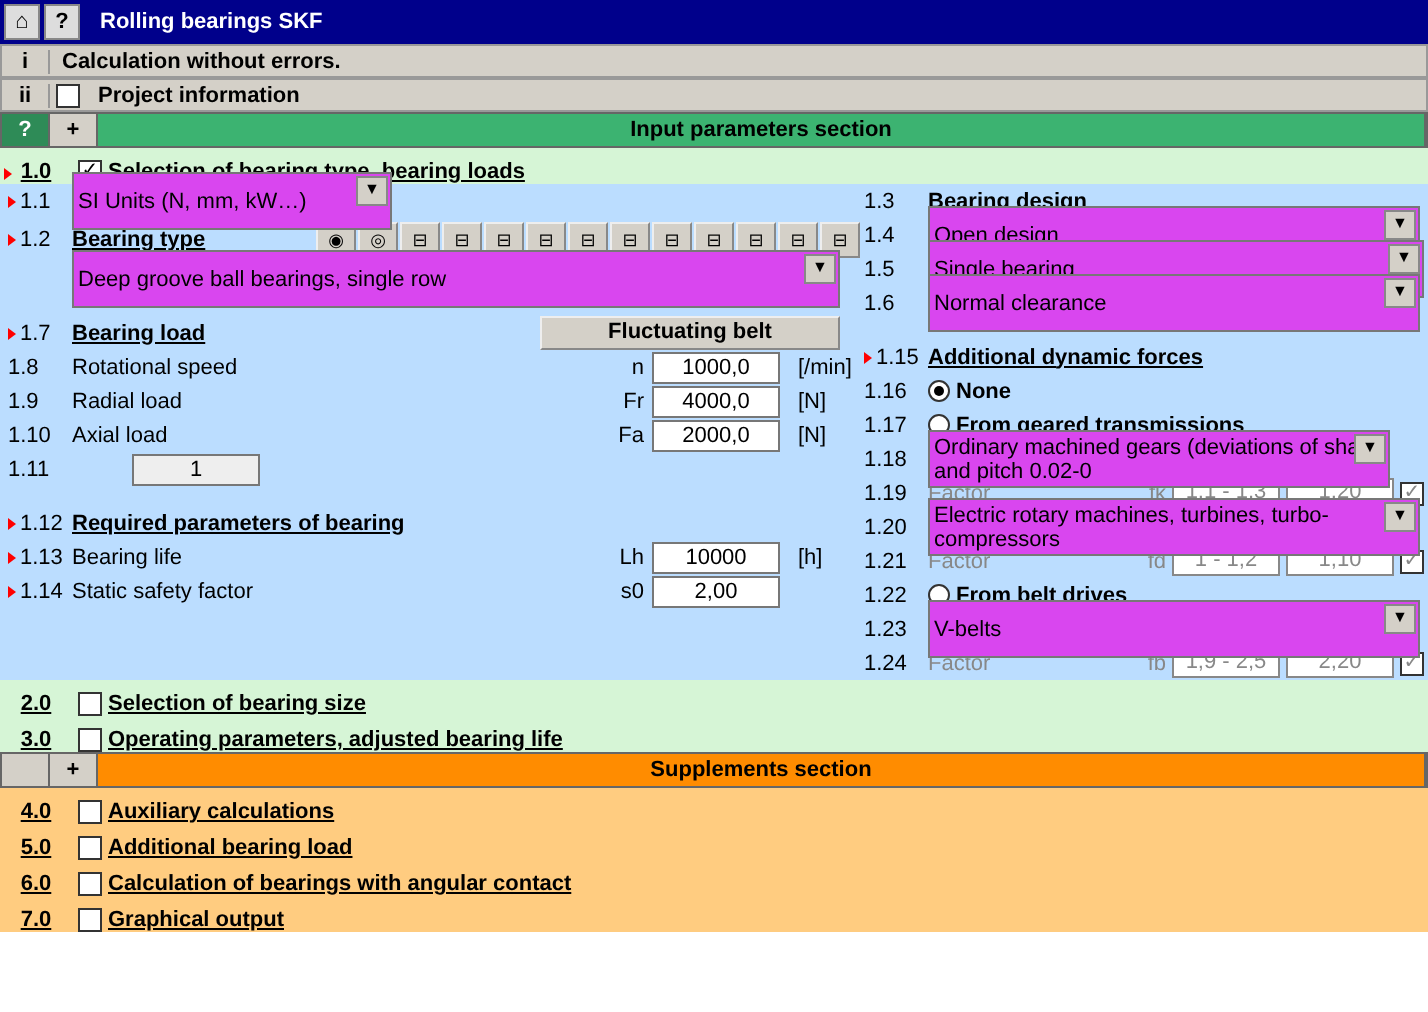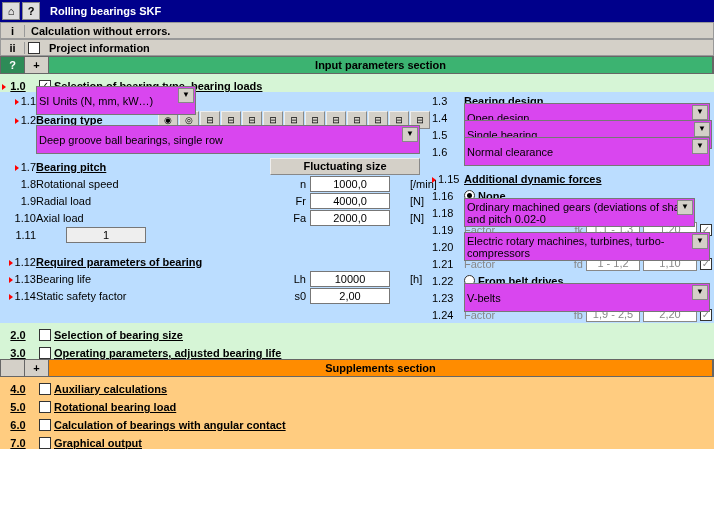--- a/index.html
+++ b/index.html
@@ -23,27 +23,27 @@
 .snum{width:36px;text-align:center;font-weight:bold}
 .snum.u{text-decoration:underline}
 .slab{font-weight:bold;text-decoration:underline}
 .lightgreen{background:#d6f5d6}
 .orange2{background:#ffcc80}
 .blue{background:#bbddff}
 .cols{display:flex}
 .lcol{width:430px}
 .rcol{width:284px}
 .row{display:flex;align-items:center;height:17px;padding-left:2px}
-.rn{width:34px;text-align:right;padding-left:2px}
+.rn{width:34px;text-align:left;padding-left:2px}
 .rn.red::before{content:"";display:inline-block;width:0;height:0;border-left:4px solid red;border-top:3px solid transparent;border-bottom:3px solid transparent;margin-right:2px;vertical-align:middle}
 .rlab{flex:1}
 .rlab.uhdr{font-weight:bold;text-decoration:underline}
 .rsym{width:30px;text-align:right;padding-right:4px}
-.rval{width:80px}
-.runit{width:40px;padding-left:20px}
+.rval{width:64px}
+.runit{width:40px;padding-left:9px}
 .fld{border:1px solid #777;background:#fff;text-align:center;height:16px;line-height:14px;width:100%}
 .sel{border:1px solid #777;background:#d946ef;width:100%;height:29px;display:flex;align-items:center;padding:0 2px;position:relative}
 .sel::after{content:"▼";position:absolute;right:1px;top:1px;width:14px;height:13px;background:#d4d0c8;border:1px solid #888;font-size:8px;text-align:center;line-height:11px}
 .btnrow{display:flex;gap:1px;margin-left:4px}
 .tbtn{width:20px;height:18px;background:#d4d0c8;border:1px solid #888;border-top-color:#eee;border-left-color:#eee;display:flex;align-items:center;justify-content:center;font-size:9px}
 .wbtn{border:1px solid #888;background:#d4d0c8;text-align:center;font-weight:bold;height:17px;line-height:15px;border-top-color:#eee;border-left-color:#eee}
 .radio{width:11px;height:11px;border:1px solid #333;border-radius:50%;background:#fff;display:inline-block;margin-right:3px;vertical-align:middle;position:relative}
 .radio.on::after{content:"";position:absolute;top:2px;left:2px;width:5px;height:5px;background:#000;border-radius:50%}
 .rrow{display:flex;align-items:center;height:17px}
 .rrn{width:34px;padding-left:2px}
@@ -116,23 +116,23 @@
       </div>
     </div>
     <div class="row" style="padding:0 10px 0 36px">
       <div class="sel" style="width:100%">
           <span>Deep groove ball bearings, single row</span>
         </div>
     </div>
     <div class="row" style="height:10px"></div>
     <div class="row">
       <div class="rn red">1.7</div>
-      <div class="rlab uhdr">Bearing pitch</div>
+      <div class="rlab uhdr">Bearing load</div>
       <div style="width:150px">
-          <div class="wbtn">Fluctuating size</div>
+          <div class="wbtn">Fluctuating belt</div>
         </div>
       <div style="width:10px"></div>
     </div>
     <div class="row">
       <div class="rn">1.8</div>
       <div class="rlab">Rotational speed</div>
       <div class="rsym">n</div>
       <div class="rval">
           <div class="fld">1000,0</div>
         </div>
@@ -226,20 +226,27 @@
         <div class="rrn red">1.15</div>
         <div class="rrbody">
           <span class="rlab uhdr">Additional dynamic forces</span>
         </div>
       </div>
     <div class="rrow">
         <div class="rrn">1.16</div>
         <div class="rrbody">
           <span class="radio on"></span>
           <span style="font-weight:bold">None</span>
+        </div>
+      </div>
+    <div class="rrow">
+        <div class="rrn">1.17</div>
+        <div class="rrbody">
+          <span class="radio"></span>
+          <span style="font-weight:bold;text-decoration:underline">From geared transmissions</span>
         </div>
       </div>
     <div class="rrow">
         <div class="rrn">1.18</div>
         <div class="rrbody" style="padding-right:19px">
           <div class="sel">
             <span>Ordinary machined gears (deviations of shape and pitch 0.02-0</span>
           </div>
         </div>
       </div>
@@ -317,21 +324,21 @@
 </div>
 
 <div class="secrow orange2">
   <div class="snum u">4.0</div>
   <span class="chk"></span>
   <span class="slab">Auxiliary calculations</span>
 </div>
 <div class="secrow orange2">
   <div class="snum u">5.0</div>
   <span class="chk"></span>
-  <span class="slab">Rotational bearing load</span>
+  <span class="slab">Additional bearing load</span>
 </div>
 <div class="secrow orange2">
   <div class="snum u">6.0</div>
   <span class="chk"></span>
   <span class="slab">Calculation of bearings with angular contact</span>
 </div>
 <div class="secrow orange2">
   <div class="snum u">7.0</div>
   <span class="chk"></span>
   <span class="slab">Graphical output</span>

